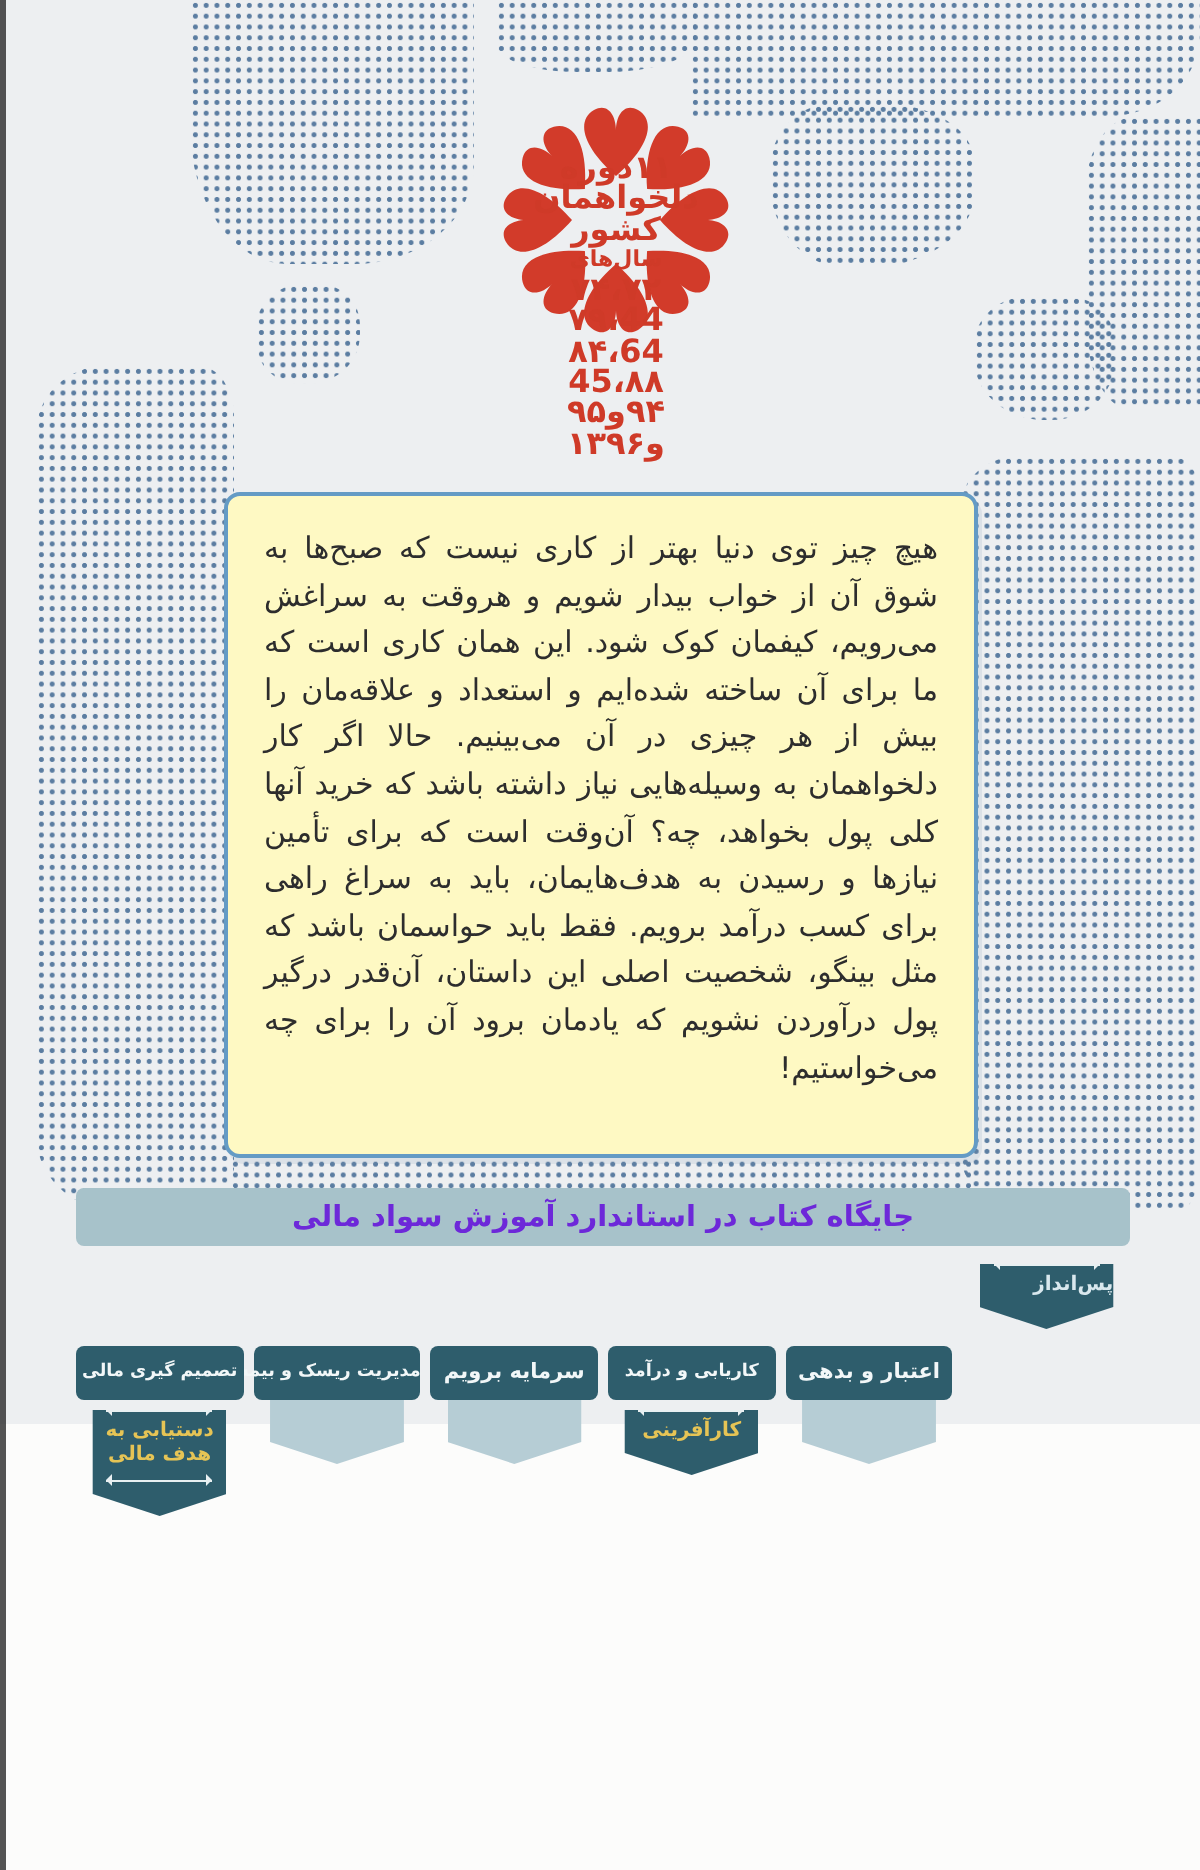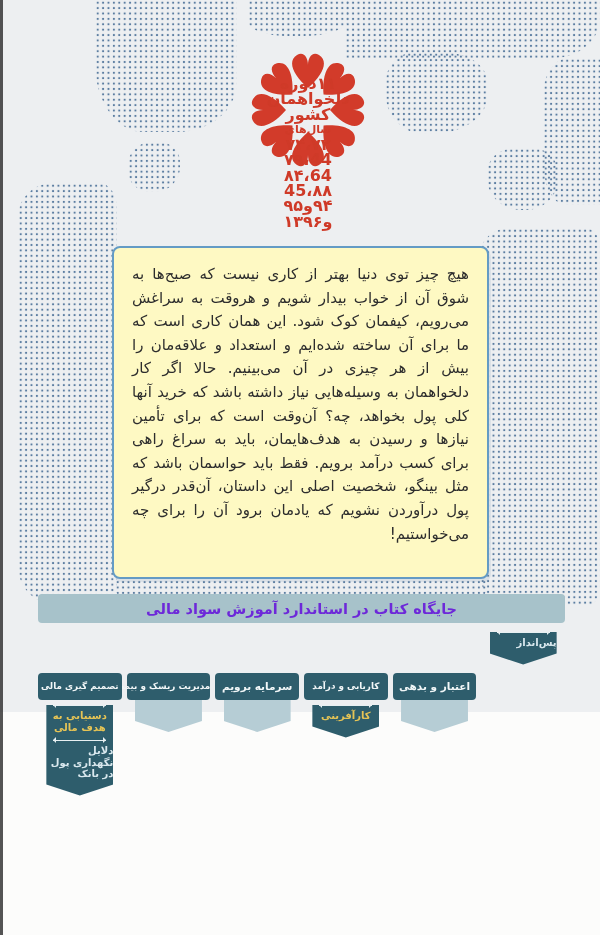--- a/index.html
+++ b/index.html
@@ -148,21 +148,20 @@
         <div class="tab-col">
           <div class="tab-rect small">مدیریت ریسک و بیمه</div>
           <div class="pennant light"></div>
         </div>
         <div class="tab-col">
           <div class="tab-rect small">تصمیم گیری مالی</div>
           <div class="pennant dark">
             <div class="arrowline"></div>
             <div class="sub-label yellow">دستیابی به هدف مالی</div>
             <div class="arrowline"></div>
-            <div class="sub-label cyan">دلایل نگهداری پول در بانک</div>
           </div>
         </div>
       </div>
   </div>
 
   <div class="bottom-section">
 
     
 
     

